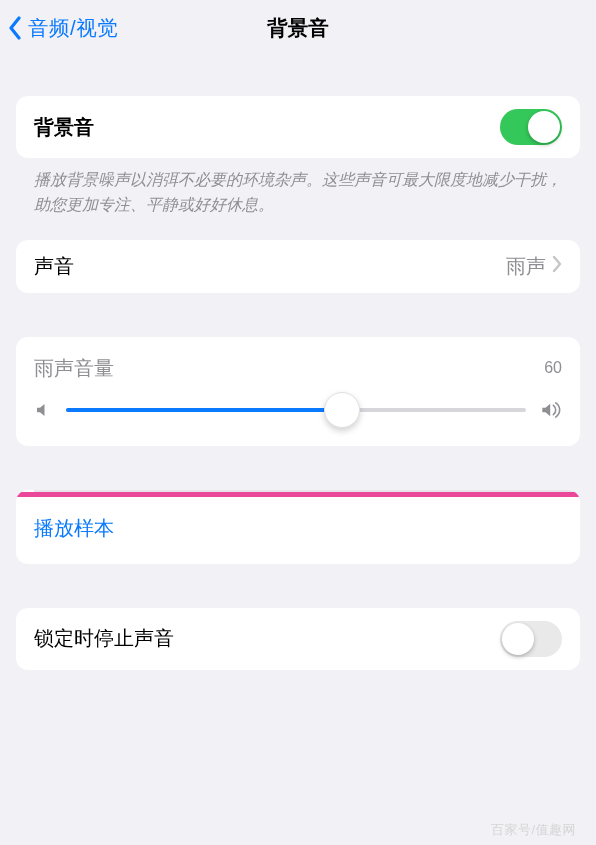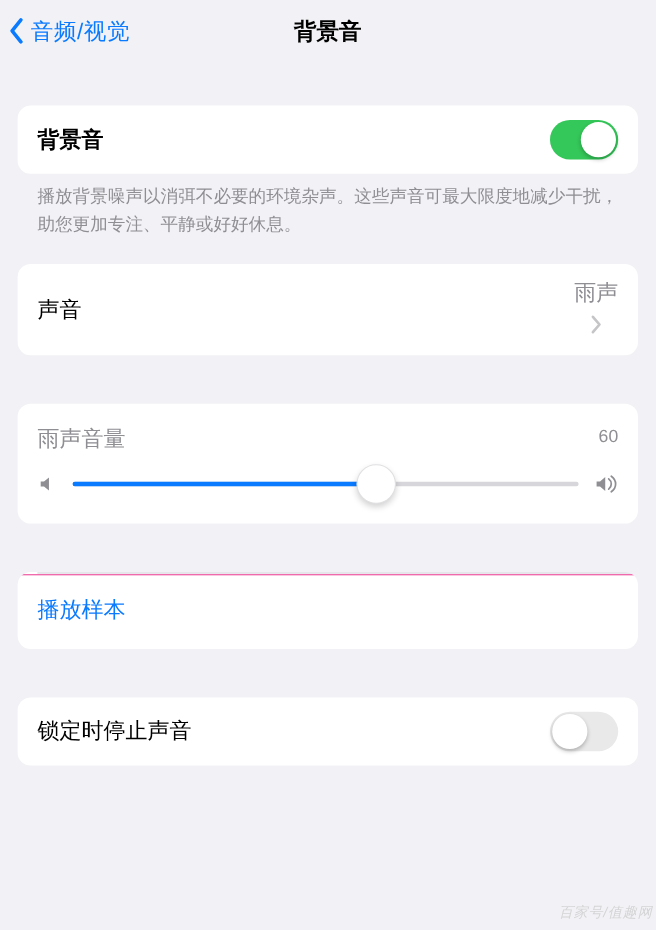--- a/index.html
+++ b/index.html
@@ -23,33 +23,33 @@
     pointer-events:none;
   }
 
   .content { padding: 40px 16px 0 16px; }
 
   .group {
     background:#fff;
     border-radius: 12px;
     overflow:hidden;
   }
-  .group + .footnote { margin-top:10px; }
+  .group + .footnote { margin-top:10px;font-style:italic; }
   .spacer-lg { height: 44px; }
   .spacer-sm { height: 22px; }
 
   .row {
     display:flex; align-items:center; justify-content:space-between;
     padding: 13px 18px;
     min-height:52px;
   }
 
   .row-label { font-size: 20px; color:#000; }
   .row-label.bold { font-weight:600; }
-  .row-value { font-size: 20px; color:#8e8e93; display:flex; align-items:center; gap:6px;flex-direction:column; }
+  .row-value { font-size: 20px; color:#8e8e93; display:flex; align-items:center; gap:6px; }
   .chev-right svg { stroke:#c5c5c8; }
 
   
   .toggle {
     width:62px; height:36px; border-radius:18px; position:relative;
     background:#e9e9ea;
     transition:background .2s;
   }
   .toggle.on { background:#34c759; }
   .toggle .knob {
@@ -80,30 +80,29 @@
   }
   .thumb {
     position:absolute; top:50%; width:36px; height:36px; border-radius:50%;
     background:#fff; border:1px solid #e0e0e3; box-shadow:0 3px 6px rgba(0,0,0,.18);
     transform:translate(-50%,-50%);
   }
 
   .link-row {
     padding:0 18px 22px 18px;
     font-size:20px; color:#0a7aff;
-    border-top:1px solid #ec4899;
+    border-top:5px solid #ec4899;
   }
   .inner-divider { height:1px; background:#e5e5ea; margin:0 0 0 18px; }
   .pad-top { padding-top:18px; }
 
   .watermark {
-    position:absolute; right:3px; bottom:6px;
+    position:absolute; right:20px; bottom:6px;
     font-size:13px; color:#bdbdbd; opacity:.55; letter-spacing:.5px;
     pointer-events:none;
-    font-style:italic;
   }
 </style>
 </head>
 <body>
 
 <div class="nav">
   <div class="back-wrap">
     <span class="back-chev">
       <svg width="14" height="24" viewBox="0 0 14 24" fill="none">
           <polyline points="11,2 3,12 11,22" stroke-width="3.2" stroke-linecap="round" stroke-linejoin="round"></polyline>

